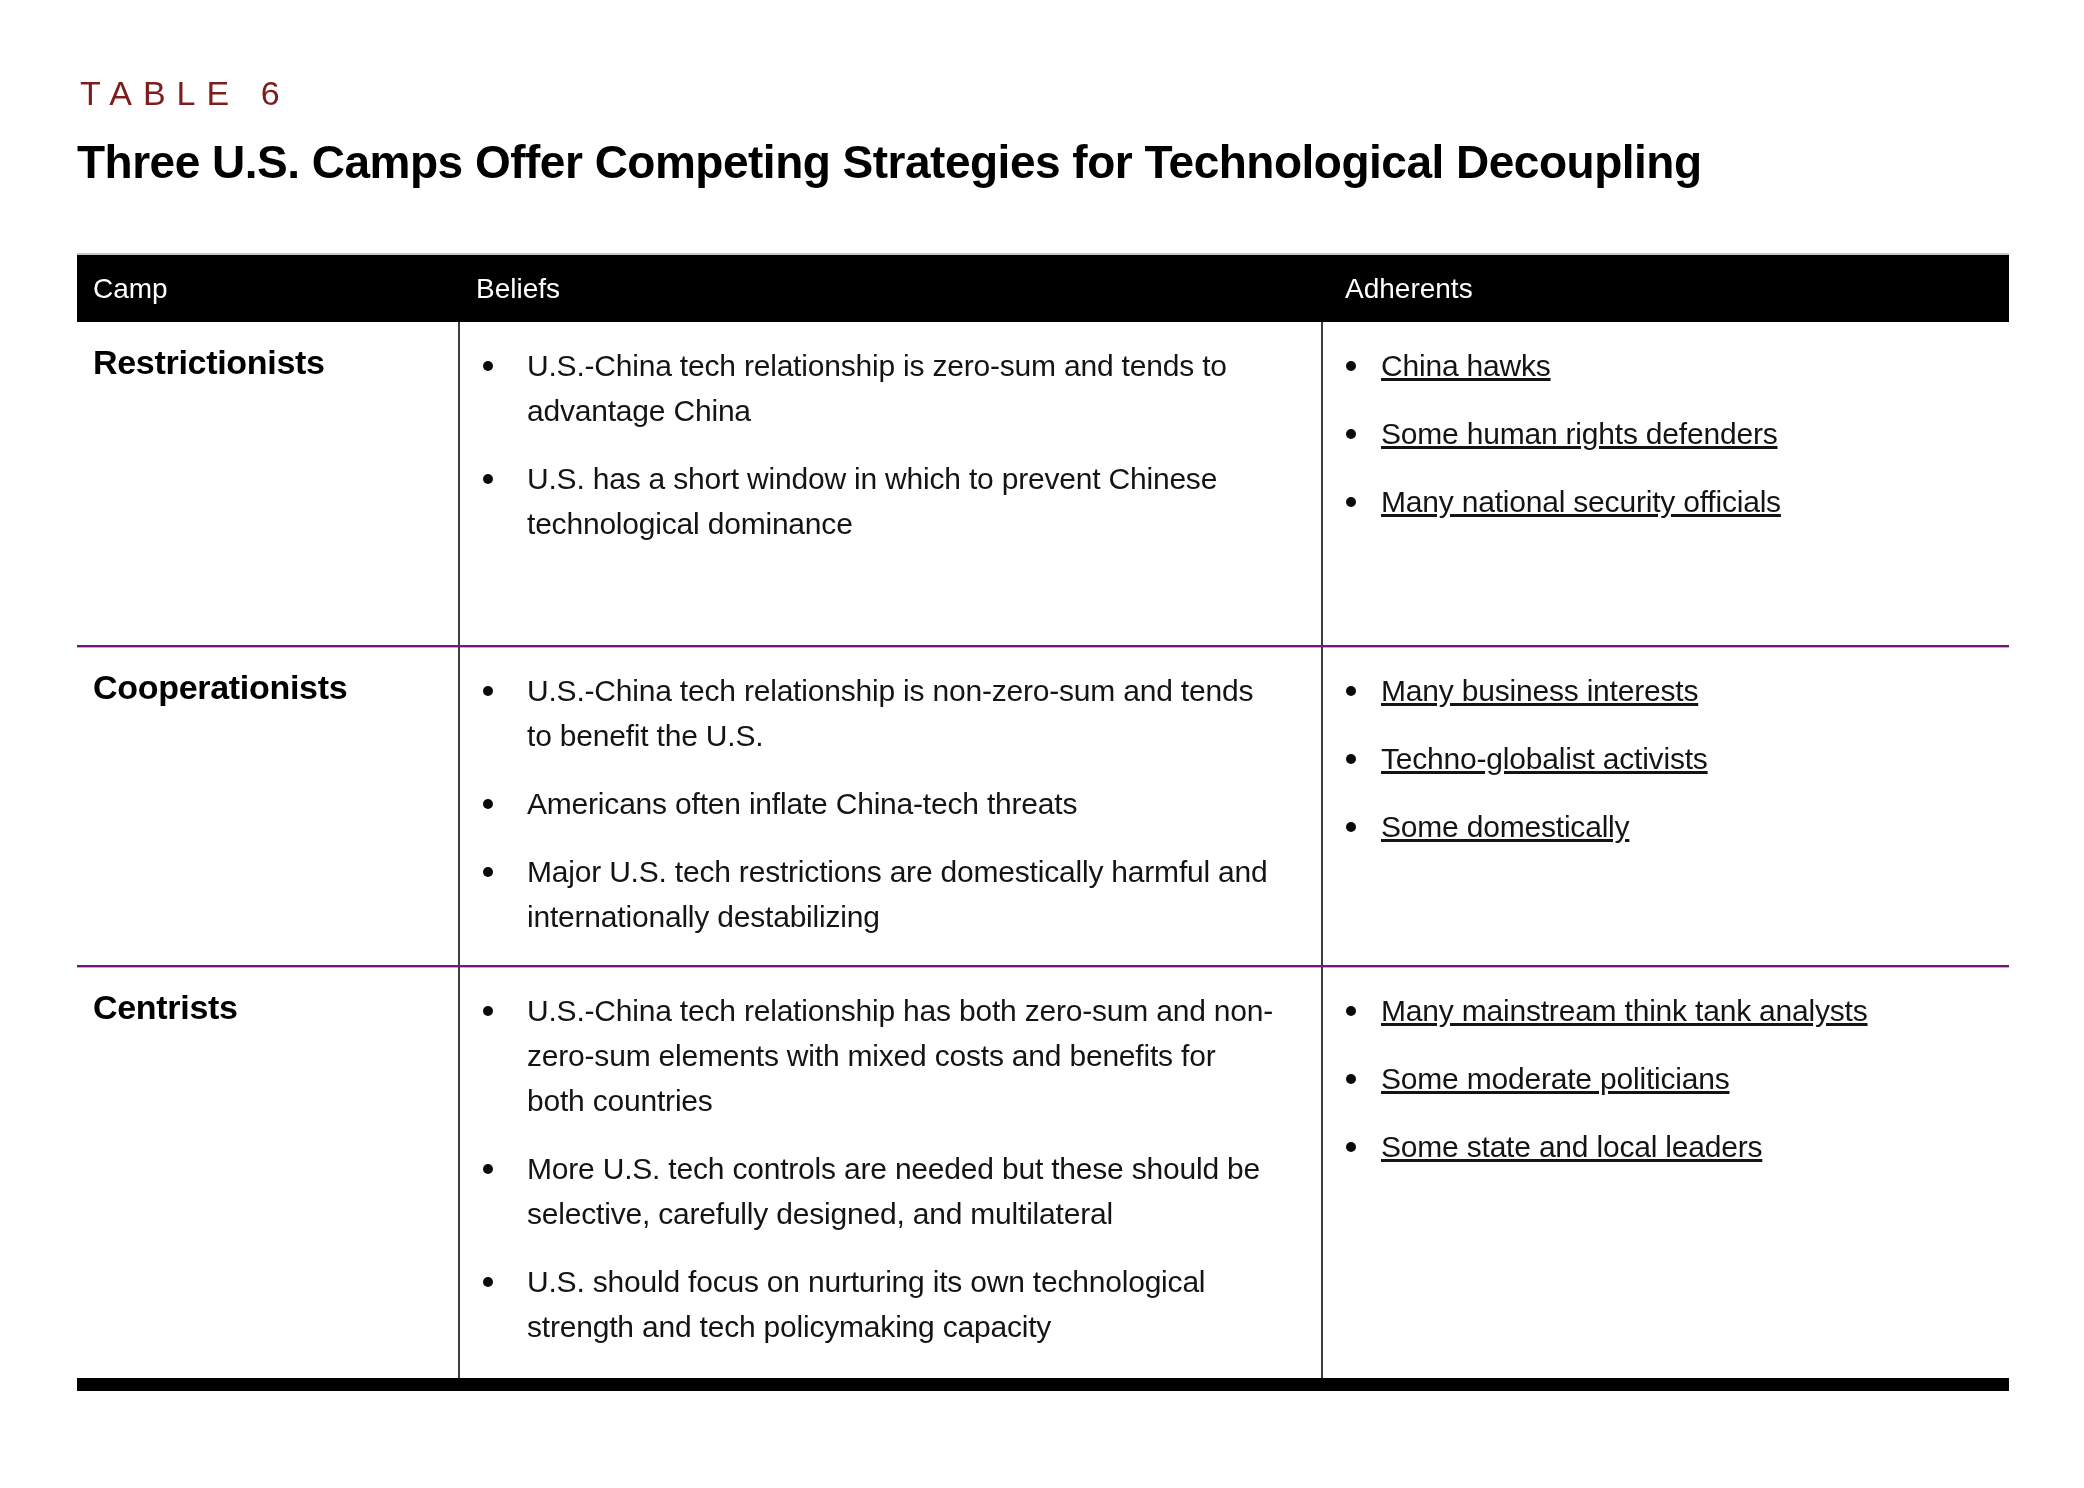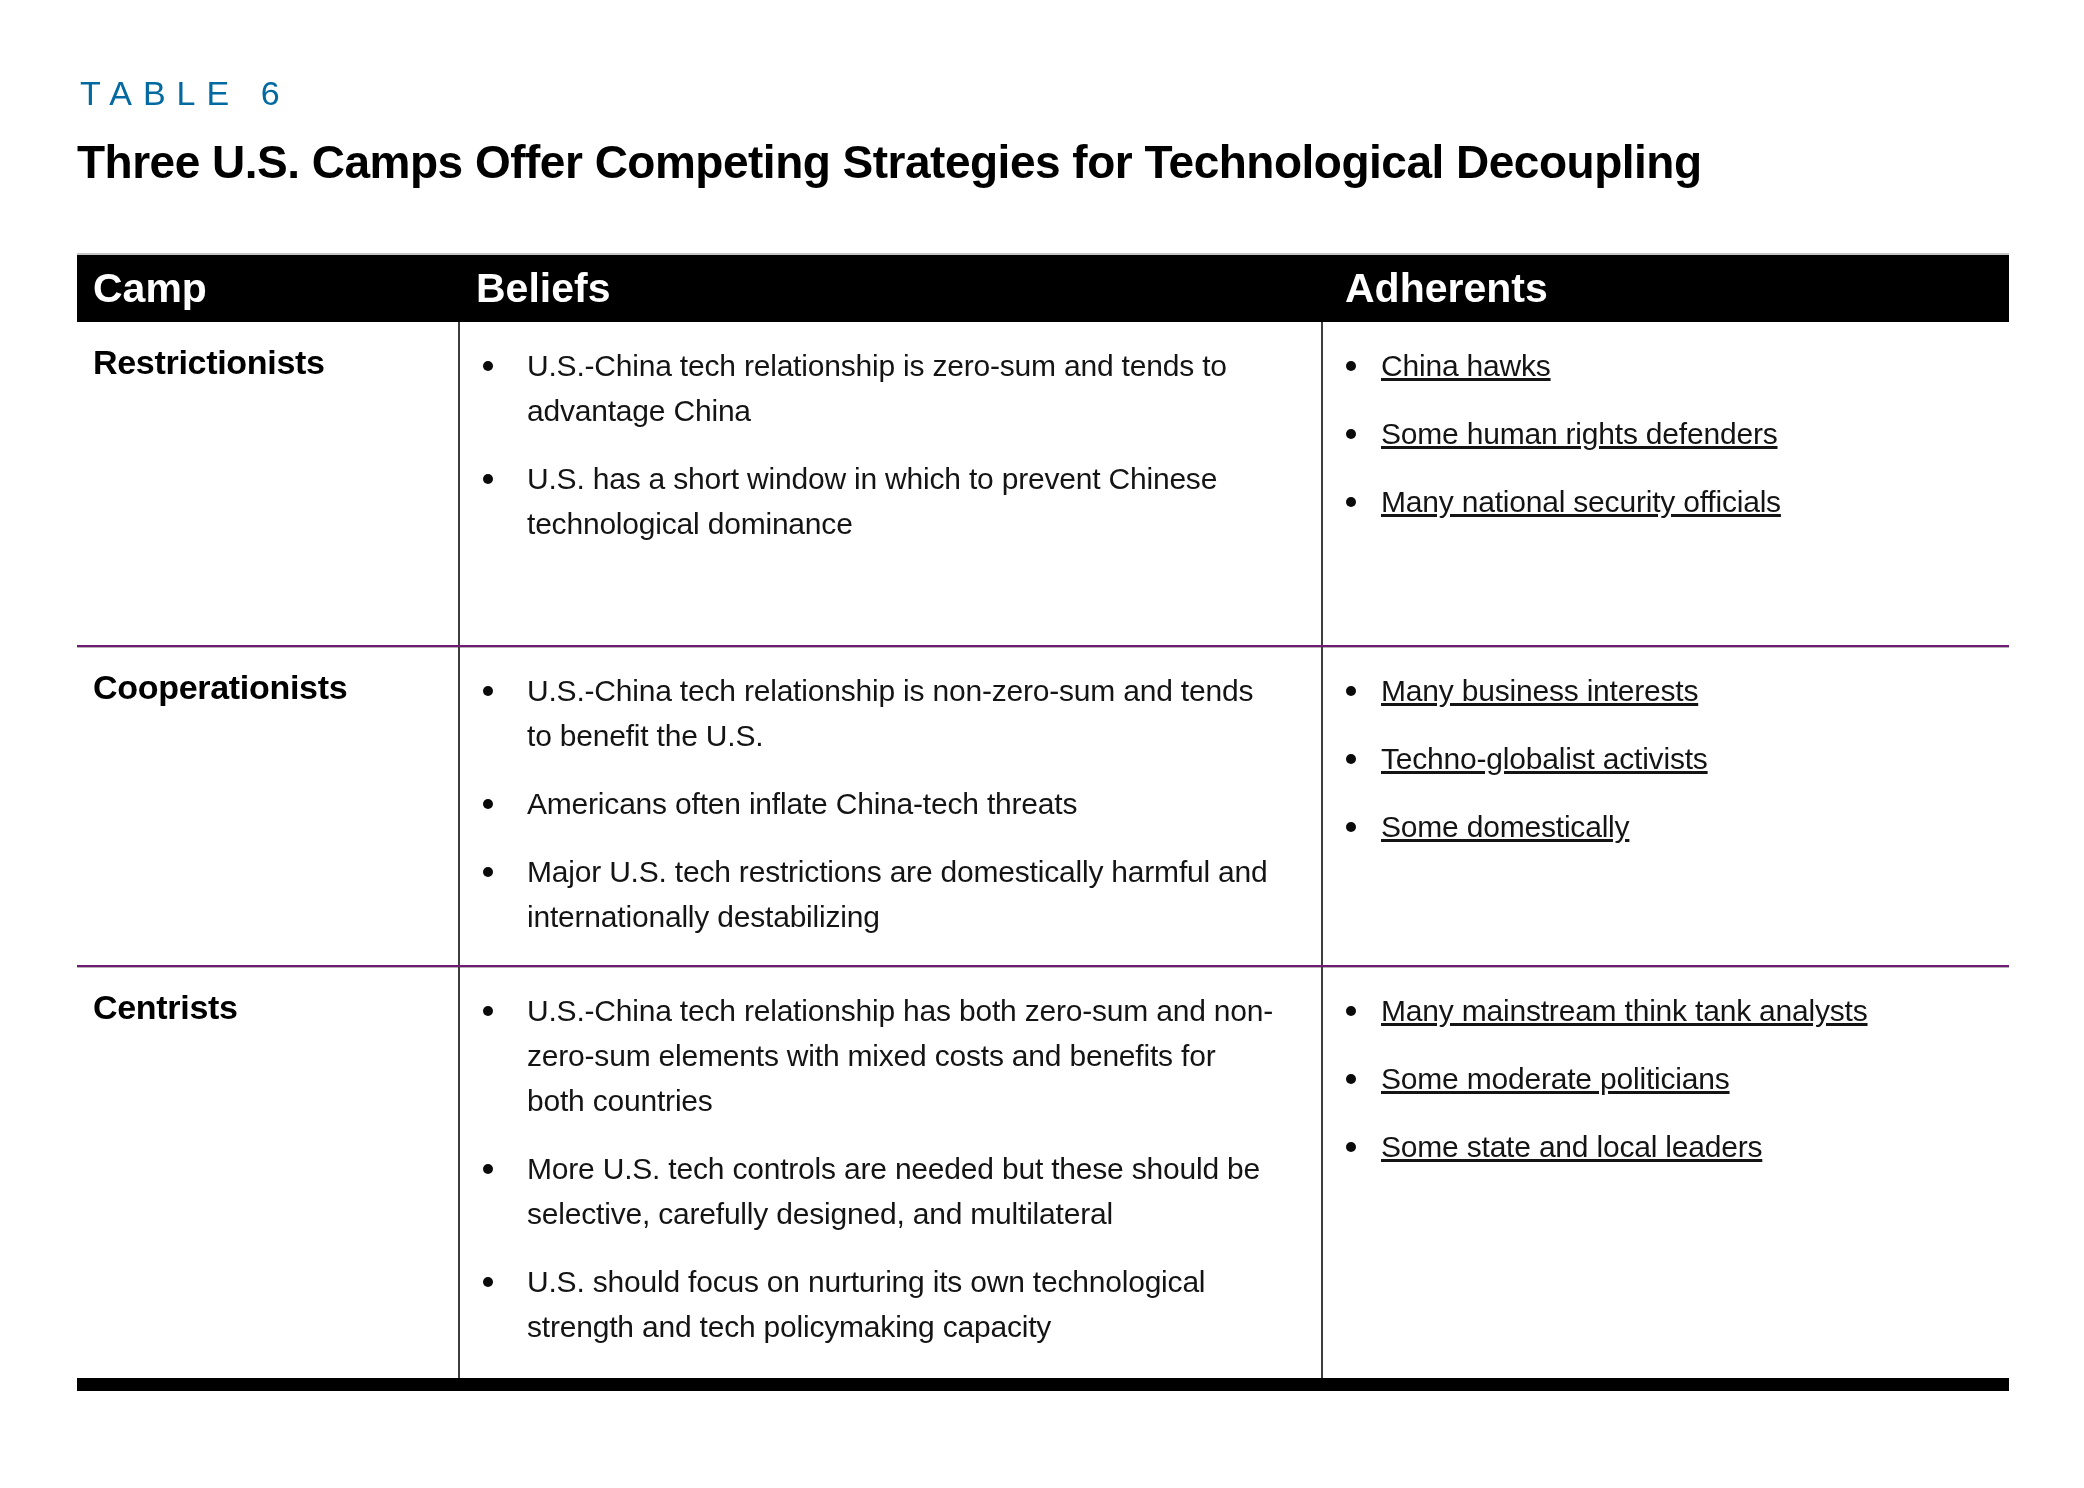--- a/index.html
+++ b/index.html
@@ -12,21 +12,21 @@
     overflow: hidden;
     position: relative;
   }
   .page {
     padding: 74px 75px 0 77px;
   }
   .table-label {
     font-size: 34px;
     font-weight: 400;
     letter-spacing: 11px;
-    color: #0369a1;
+    color: #7f1d1d;
     margin-left: 3px;
   }
   .table-title {
     margin-top: 22px;
     font-size: 46px;
     font-weight: 800;
     letter-spacing: -0.5px;
     color: #000000;
     white-space: nowrap;
   }
@@ -39,22 +39,22 @@
     display: grid;
     grid-template-columns: 381px 863px 688px;
   }
   .t-head {
     background: #000000;
     height: 67px;
     align-items: center;
   }
   .t-head .h-cell {
     color: #ffffff;
-    font-weight: 700;
-    font-size: 41px;
+    font-weight: 400;
+    font-size: 28px;
     letter-spacing: 0px;
   }
   .h-cell.c1 { padding-left: 16px; }
   .h-cell.c2 { padding-left: 18px; }
   .h-cell.c3 { padding-left: 24px; }
   .t-body {
     background: #ffffff;
   }
   .t-body + .t-body {
     border-top: 2px solid #701a75;

